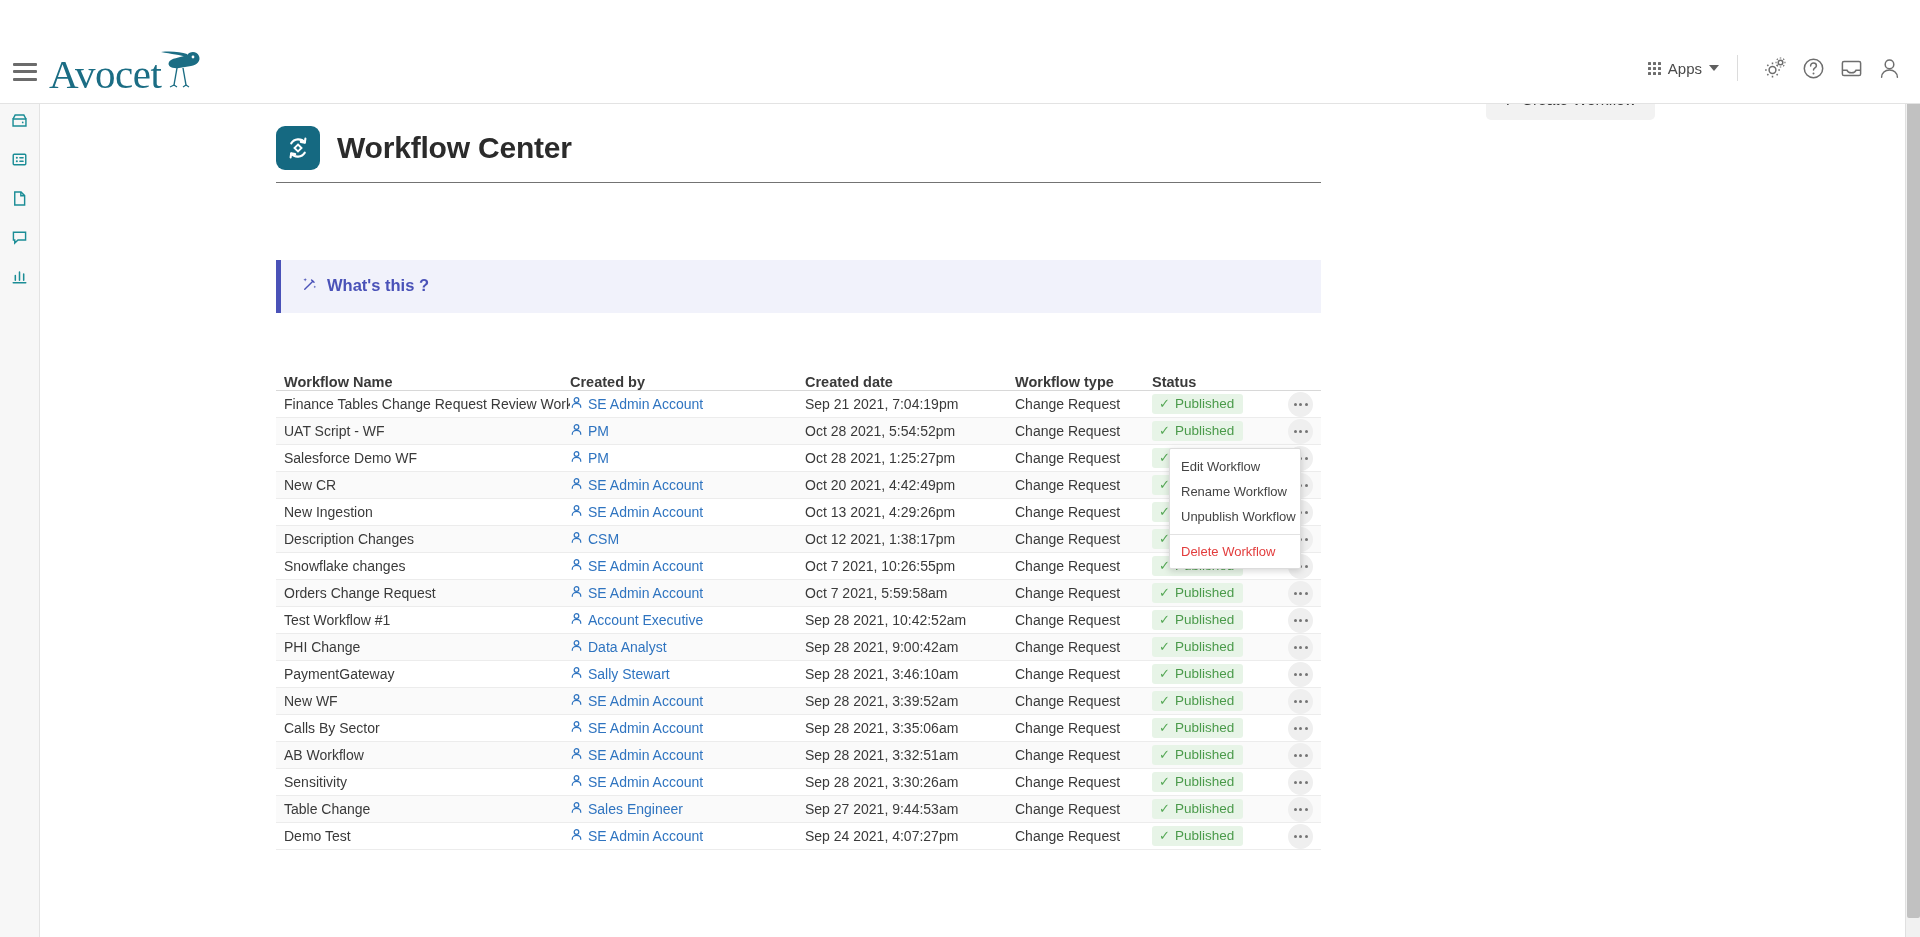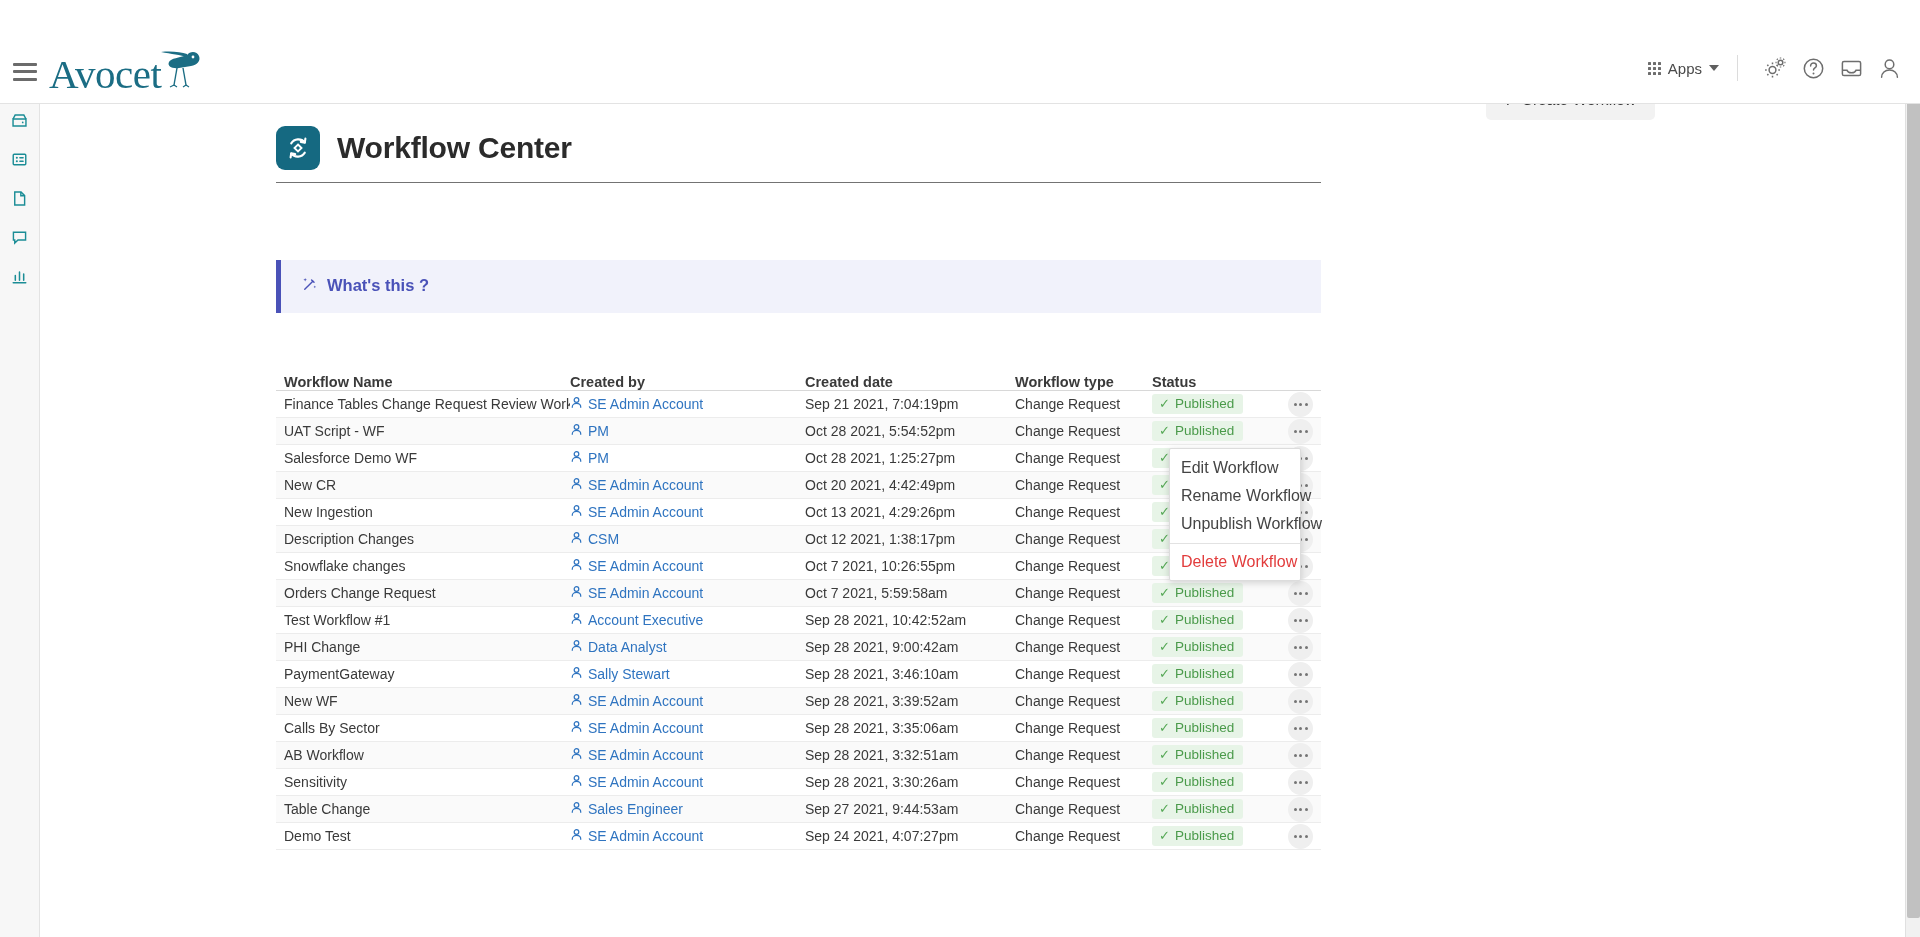--- a/index.html
+++ b/index.html
@@ -157,21 +157,21 @@
   .kebab i { width: 3px; height: 3px; border-radius: 50%; background: #747474; display: block; }
 
   
   .menu {
     position: absolute; left: 1128px; top: 392px;
     width: 132px; background: #fff;
     border: 1px solid #dcdcdc; border-radius: 2px;
     box-shadow: 0 2px 7px rgba(0,0,0,0.16);
     padding: 5px 0 4px; z-index: 60;
   }
-  .menu-item { padding: 5px 11px; font-size: 16px; color: #444; cursor: pointer; white-space: nowrap; }
+  .menu-item { padding: 5px 11px; font-size: 13px; color: #444; cursor: pointer; white-space: nowrap; }
   .menu-item.danger { color: #e23c3c; }
   .menu-sep { height: 1px; background: #e2e2e2; margin: 5px 0 4px; }
 
   
   .sbar {
     position: absolute; right: 0; top: 56px;
     width: 15px; height: 881px; background: #f1f1f1;
     border-left: 1px solid #e0e0e0; z-index: 30;
   }
   .sbar-up { height: 16px; display: flex; align-items: center; justify-content: center; }

